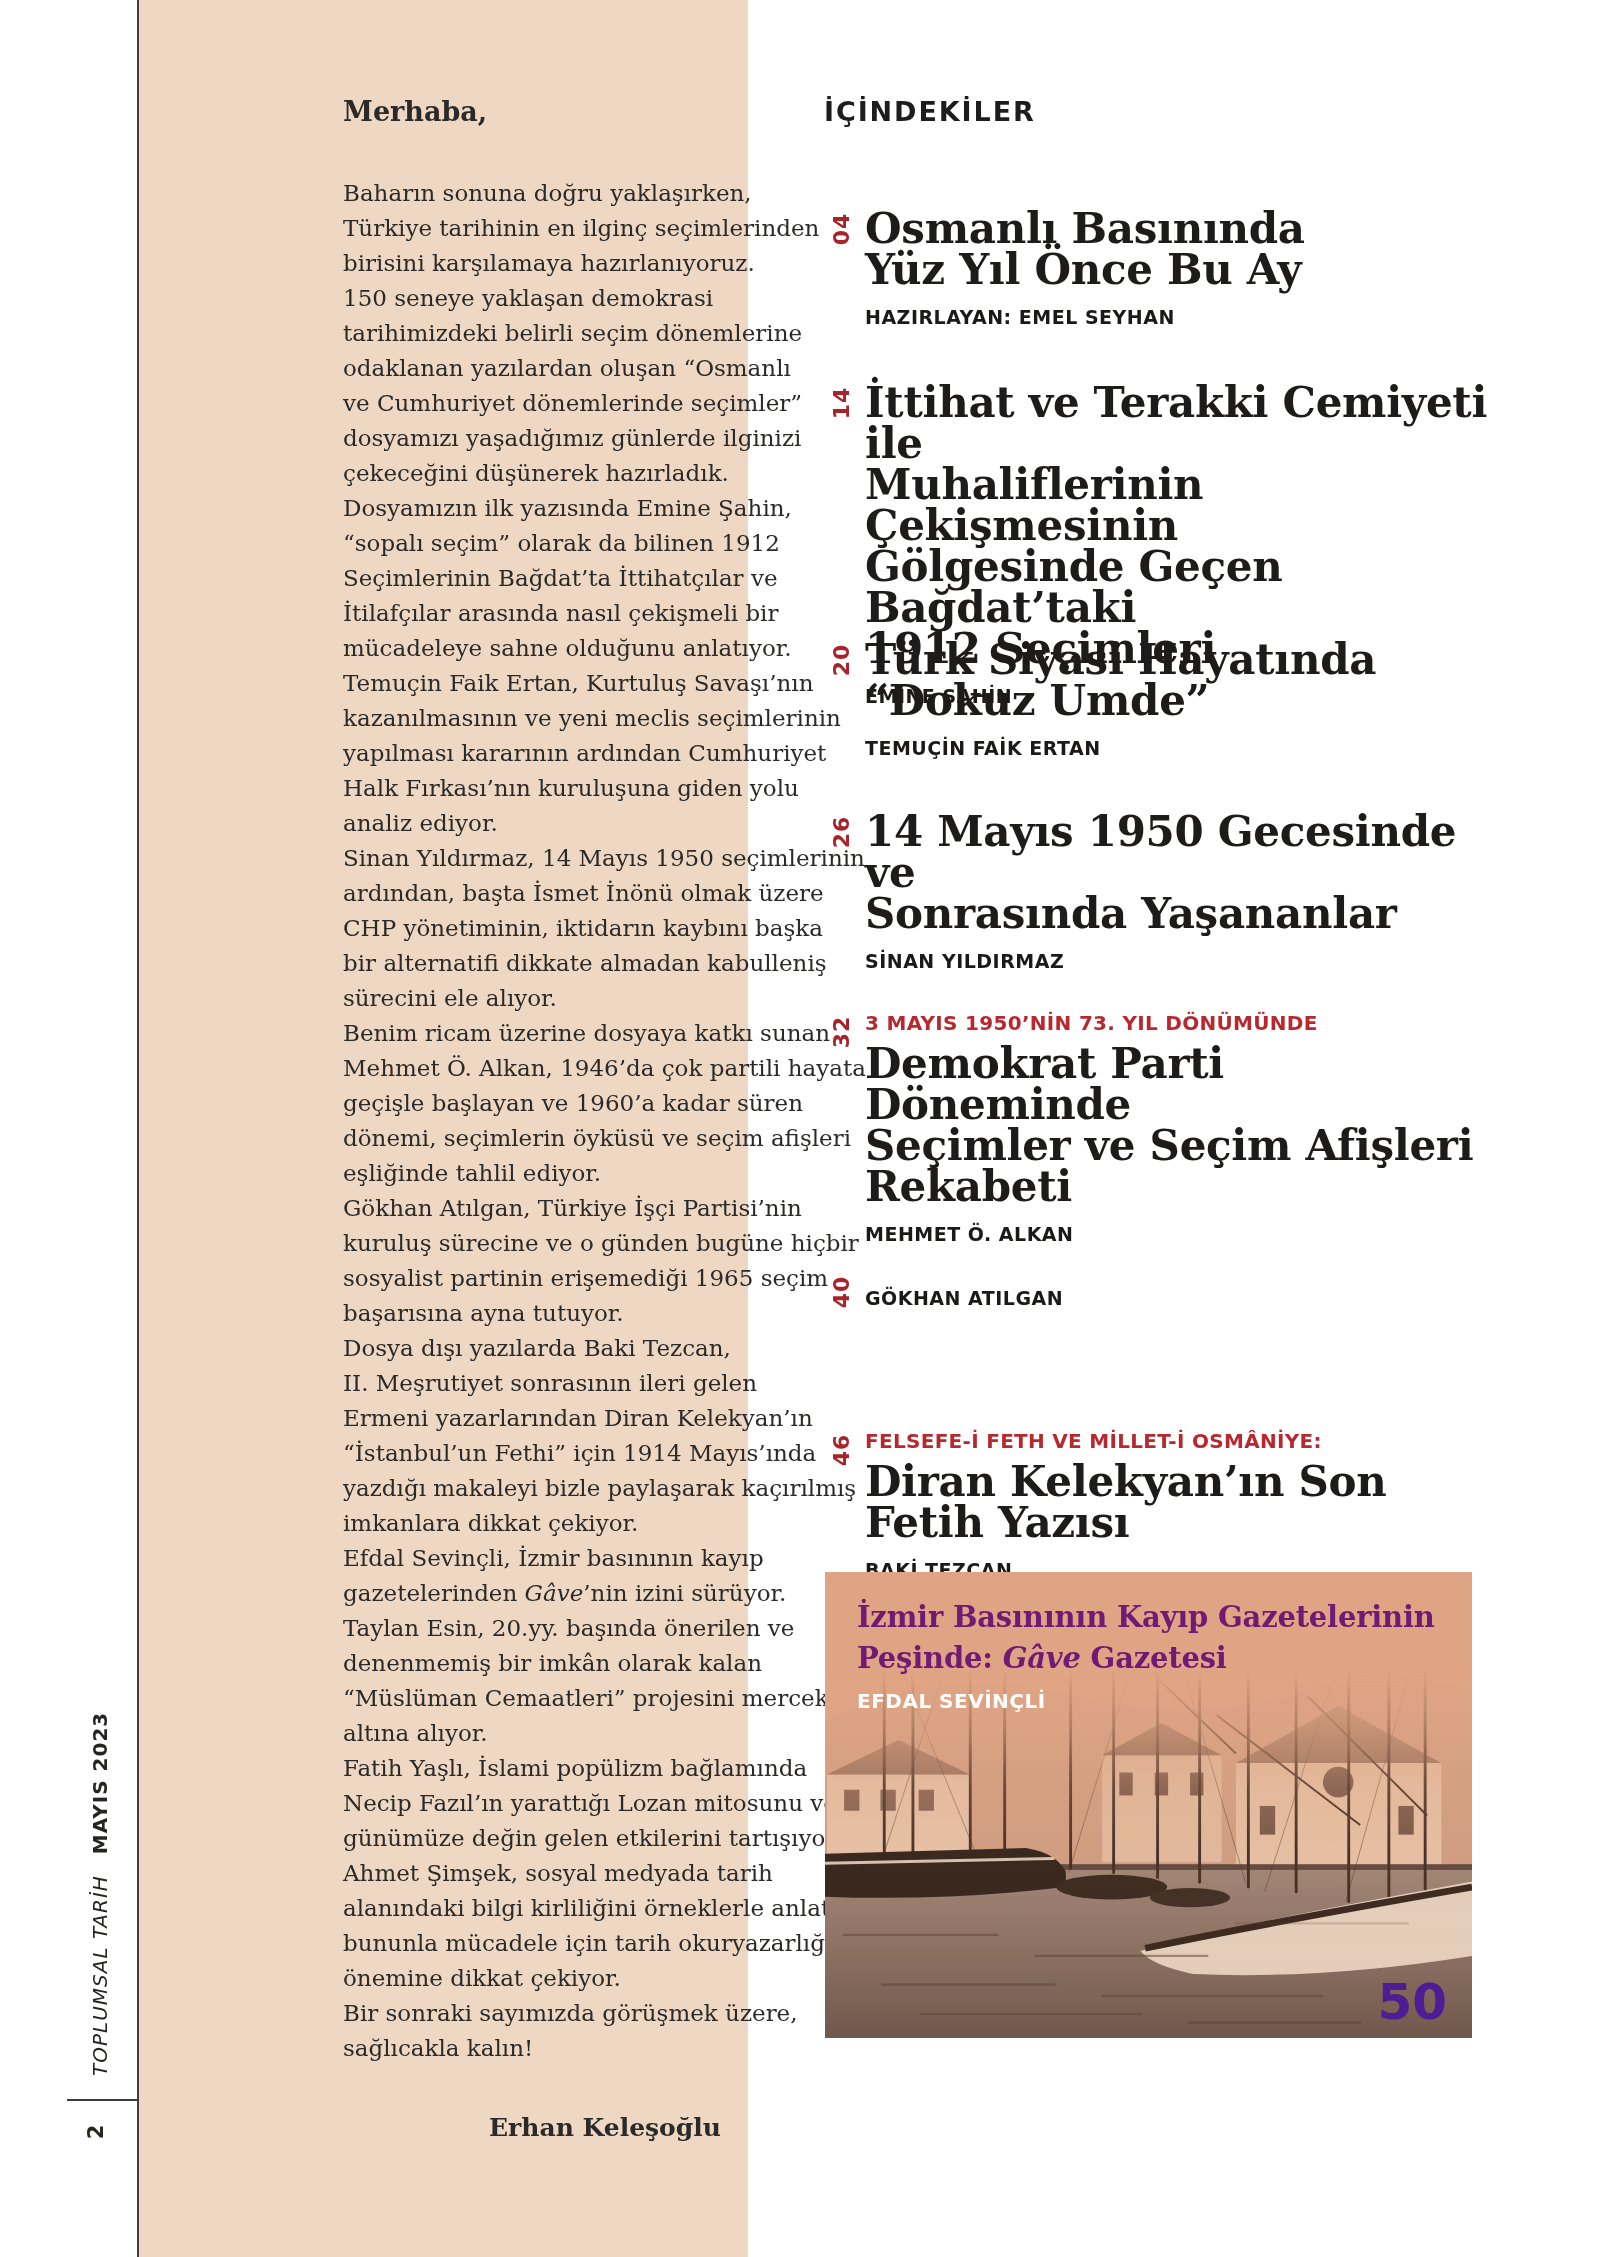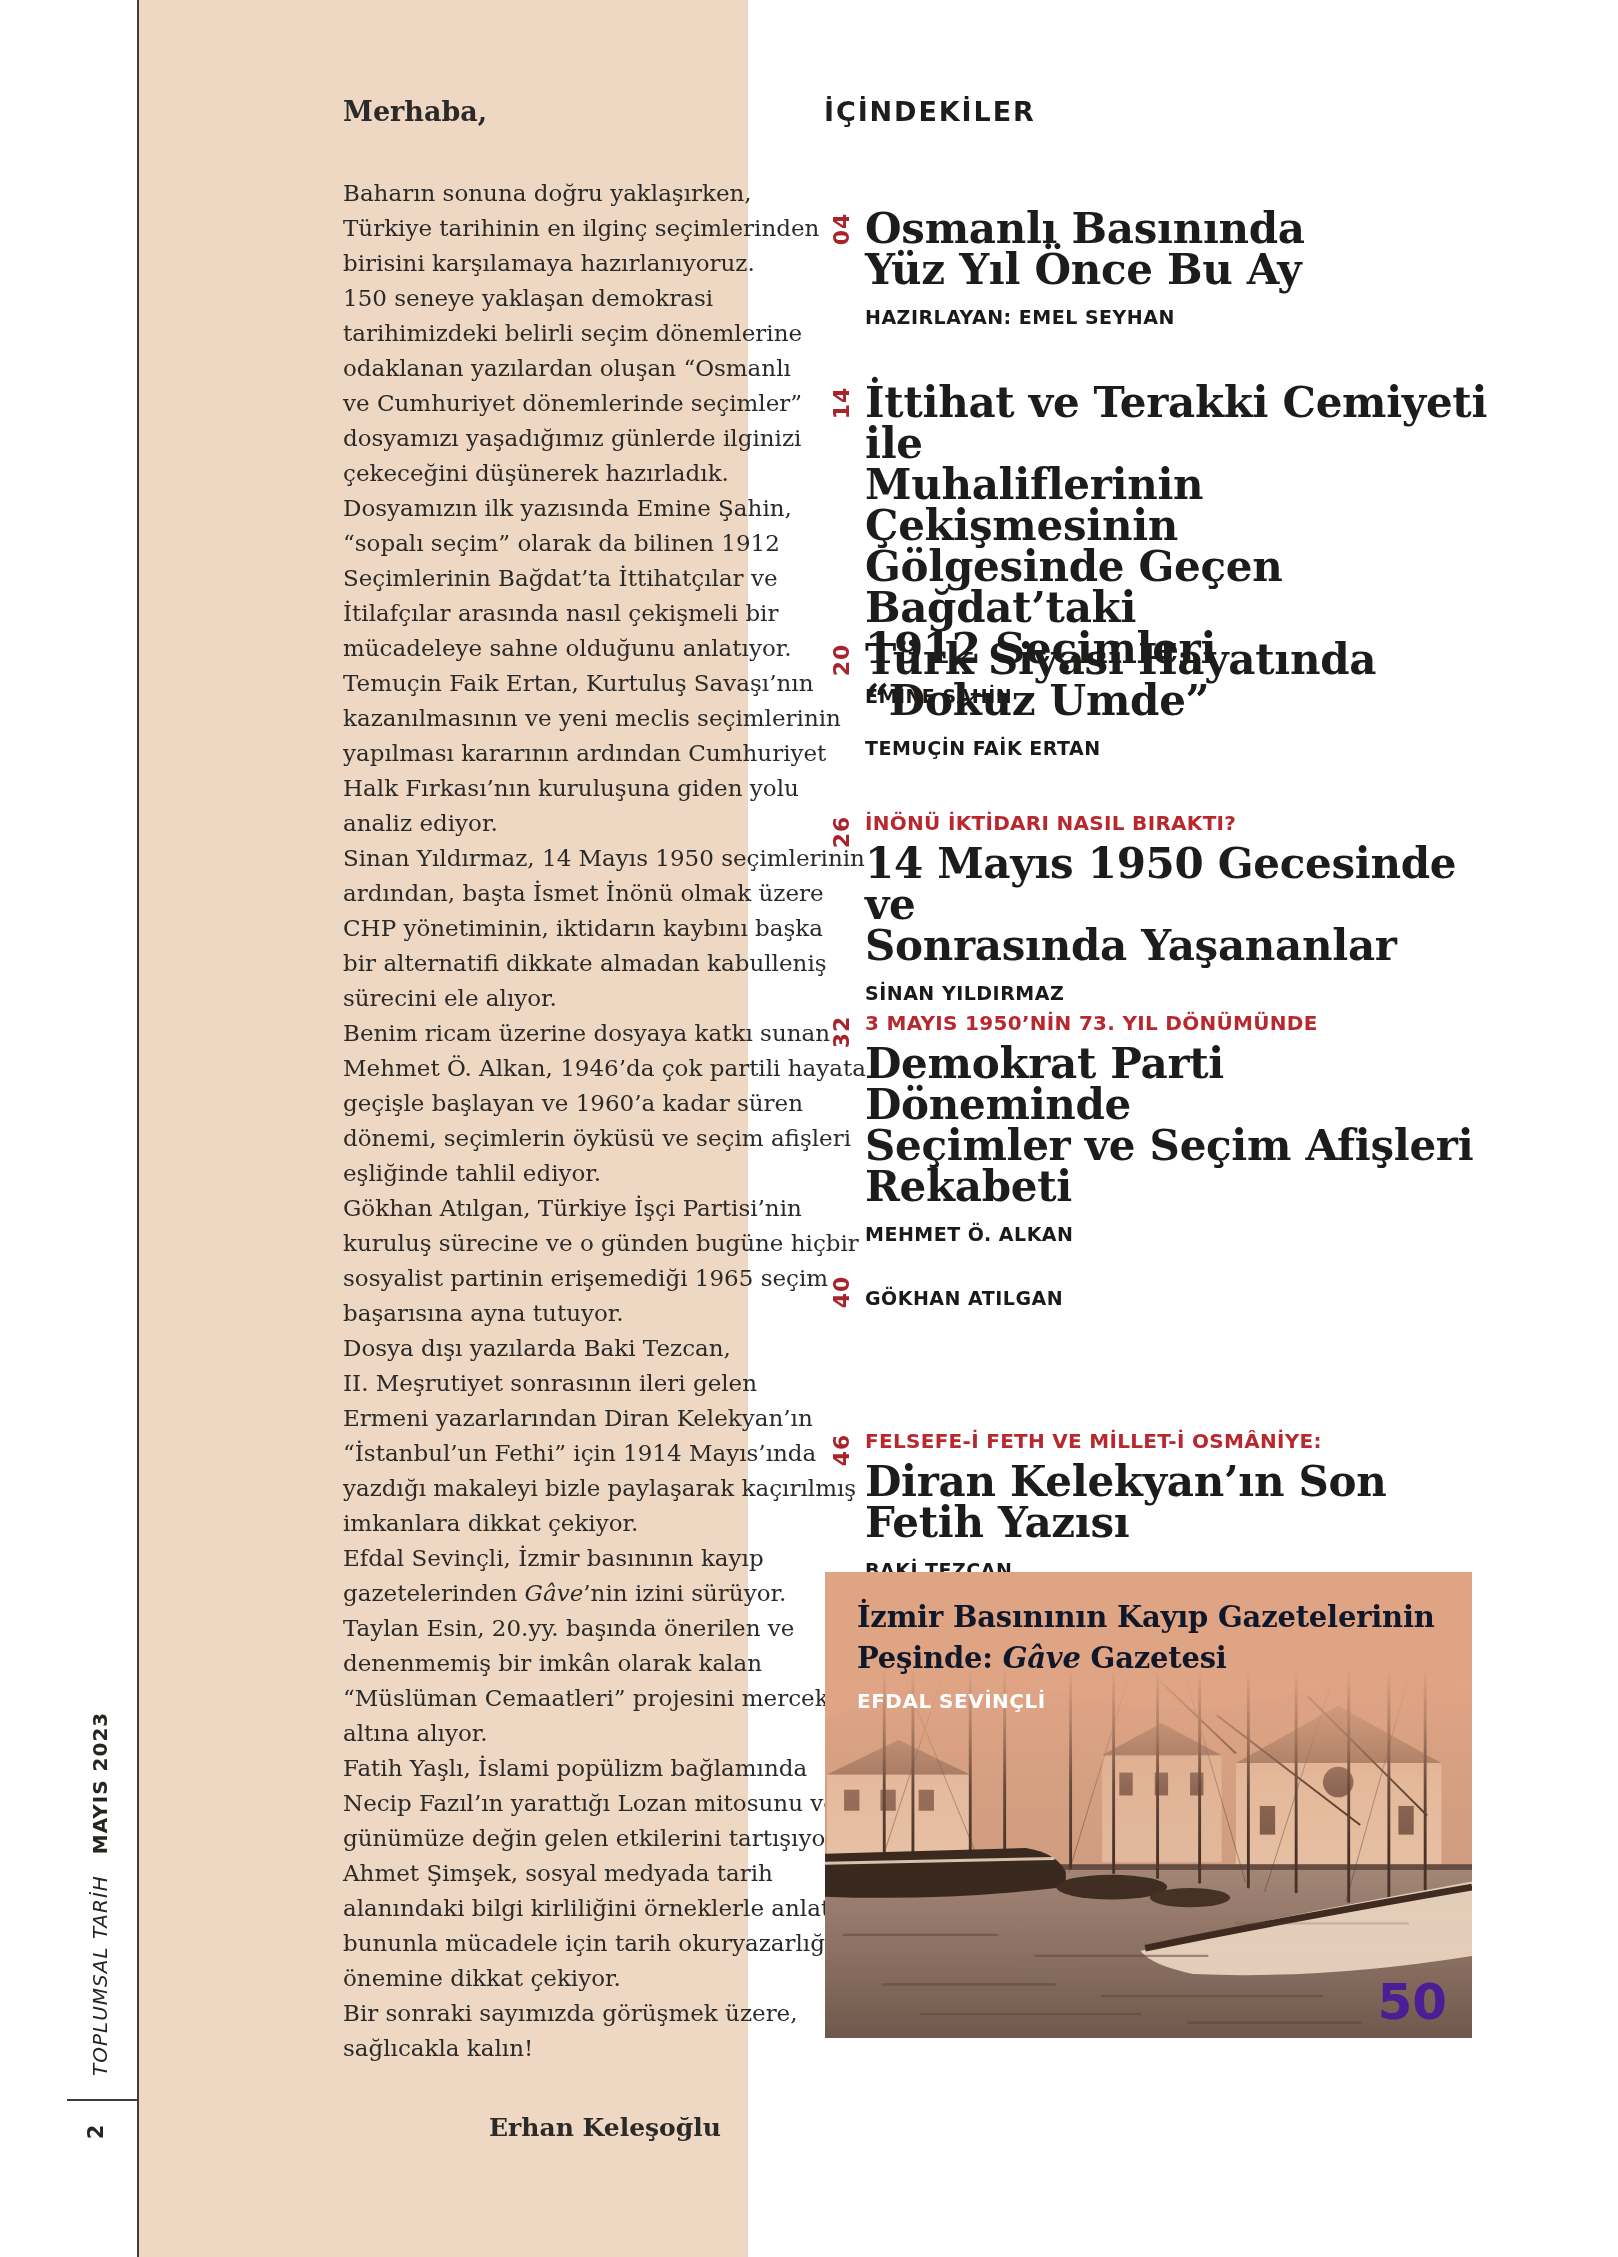--- a/index.html
+++ b/index.html
@@ -101,21 +101,21 @@
     position:absolute;inset:0;
     background:linear-gradient(180deg,
       var(--photo-pink) 0%, var(--photo-pink) 21%,
       rgba(223,164,132,.72) 33%,
       rgba(223,164,132,.30) 46%,
       rgba(223,164,132,.12) 60%,
       rgba(223,164,132,.10) 100%);
   }
   .feature-title{
     position:absolute;left:32px;top:25px;width:588px;
-    font-weight:bold;font-size:29px;line-height:41px;color:#0f172a;
+    font-weight:bold;font-size:29px;line-height:41px;color:#701a75;
     letter-spacing:-0.2px;
   }
   .feature-title .it{font-style:italic;}
   .feature-author{
     position:absolute;left:32px;top:117px;
     font-family:"DejaVu Sans", sans-serif;font-weight:bold;
     font-size:20px;letter-spacing:0.5px;color:#ffffff;
   }
   .feature-page-num{
     position:absolute;right:25px;bottom:11.5px;
@@ -215,21 +215,20 @@
 
   <div class="toc-entry e3">
     <span class="num">20</span>
     <div class="title">Türk Siyasi Hayatında
 “Dokuz Umde”</div>
     <div class="author">TEMUÇİN FAİK ERTAN</div>
   </div>
 
   <div class="toc-entry e4">
     <span class="num">26</span>
-    <div class="kicker">İNÖNÜ İKTİDARI NASIL BIRAKTI?</div>
     <div class="title">14 Mayıs 1950 Gecesinde ve
 Sonrasında Yaşananlar</div>
     <div class="author">SİNAN YILDIRMAZ</div>
   </div>
 
   <div class="toc-entry e5">
     <span class="num">32</span>
     <div class="kicker">3 MAYIS 1950’NİN 73. YIL DÖNÜMÜNDE</div>
     <div class="title">Demokrat Parti Döneminde
 Seçimler ve Seçim Afişleri

